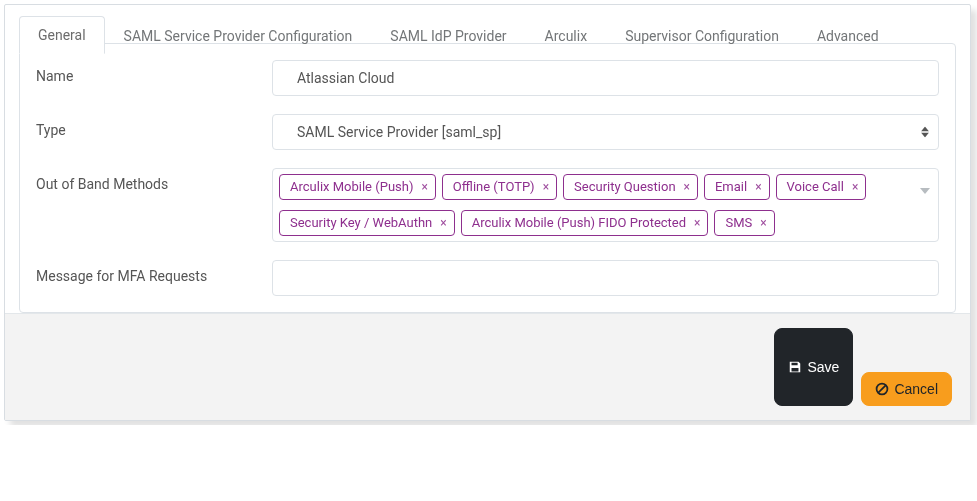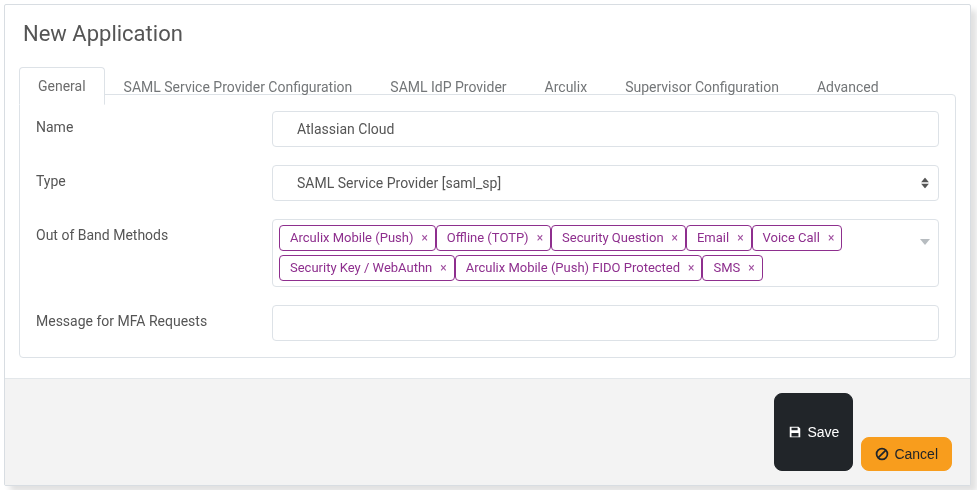--- a/index.html
+++ b/index.html
@@ -35,21 +35,21 @@
     }
     .tab.active {
       border-color: #dde2e7;
       border-bottom: 1px solid #fff;
       border-top-left-radius: 4px;
       border-top-right-radius: 4px;
       color: #6c6c6c;
       background: #fff;
     }
     .tab-body {
-      margin: 0 14px 20px;
+      margin: 0 14px 0;
       border: 1px solid #dde2e7;
       border-radius: 0 4px 4px 4px;
       padding: 16px;
     }
     .row { display: flex; align-items: flex-start; margin-bottom: 18px; }
     .row:last-child { margin-bottom: 0; }
     .label {
       width: 236px;
       flex: 0 0 236px;
       font-size: 14px;
@@ -81,21 +81,21 @@
     }
     .select-caret svg { display: block; }
     .tag-box {
       width: 100%;
       border: 1px solid #dde2e7;
       border-radius: 4px;
       padding: 5px 28px 1px 6px;
       position: relative;
       min-height: 36px;
     }
-    .tag-row { display: flex; flex-wrap: wrap; }
+    .tag-row { display: flex; flex-wrap: wrap; gap: 6px; }
     .tag {
       display: inline-flex;
       align-items: center;
       border: 1px solid #8e2f8e;
       color: #8e2f8e;
       background: #fff;
       border-radius: 4px;
       font-size: 13px;
       padding: 3px 7px 3px 10px;
       margin-bottom: 4px;
@@ -143,21 +143,20 @@
       color: #212529;
       border-color: #f89d1d;
       margin-top: 44px;
     }
     .btn svg { display: block; }
   </style>
 </head>
 <body>
 
 <div class="dialog">
-  <div class="dialog-title">New Application</div>
 
   <div class="tabs" id="tabs-container">
       <div class="tab active">General</div>
       <div class="tab">SAML Service Provider Configuration</div>
       <div class="tab">SAML IdP Provider</div>
       <div class="tab">Arculix</div>
       <div class="tab">Supervisor Configuration</div>
       <div class="tab">Advanced</div>
     </div>
 

